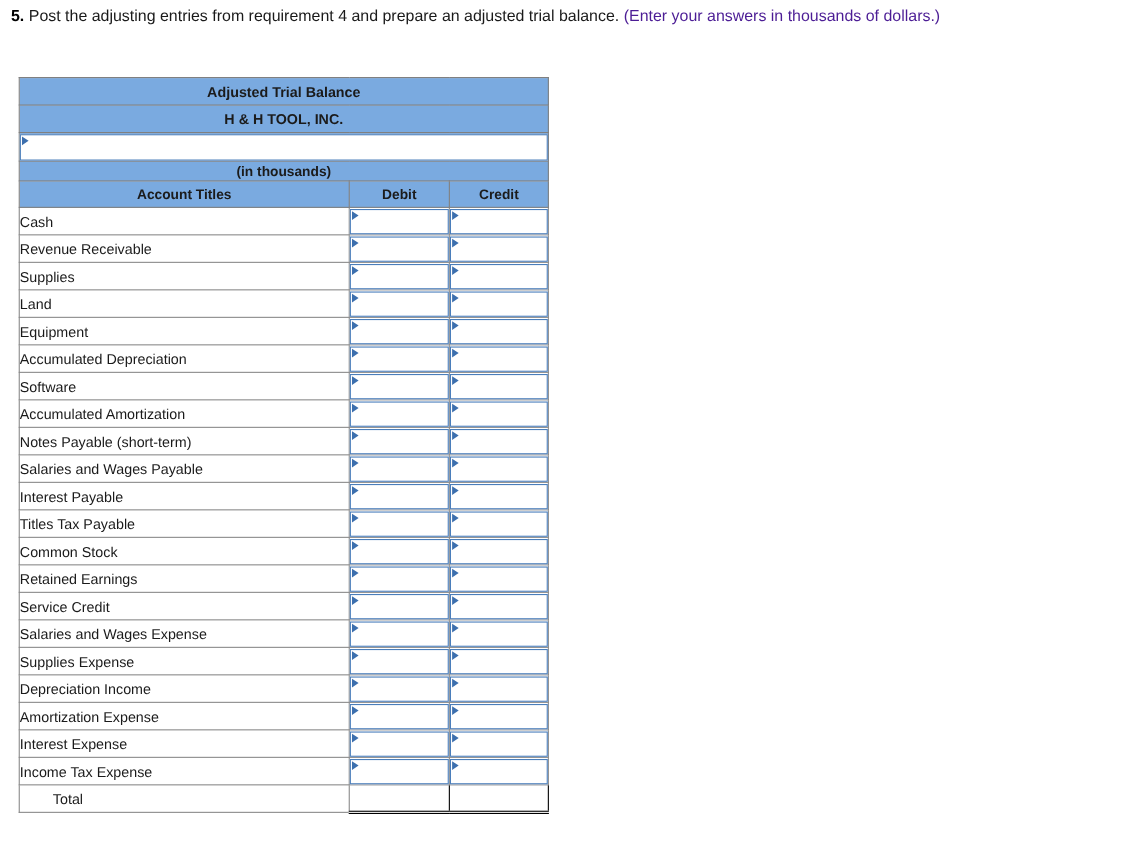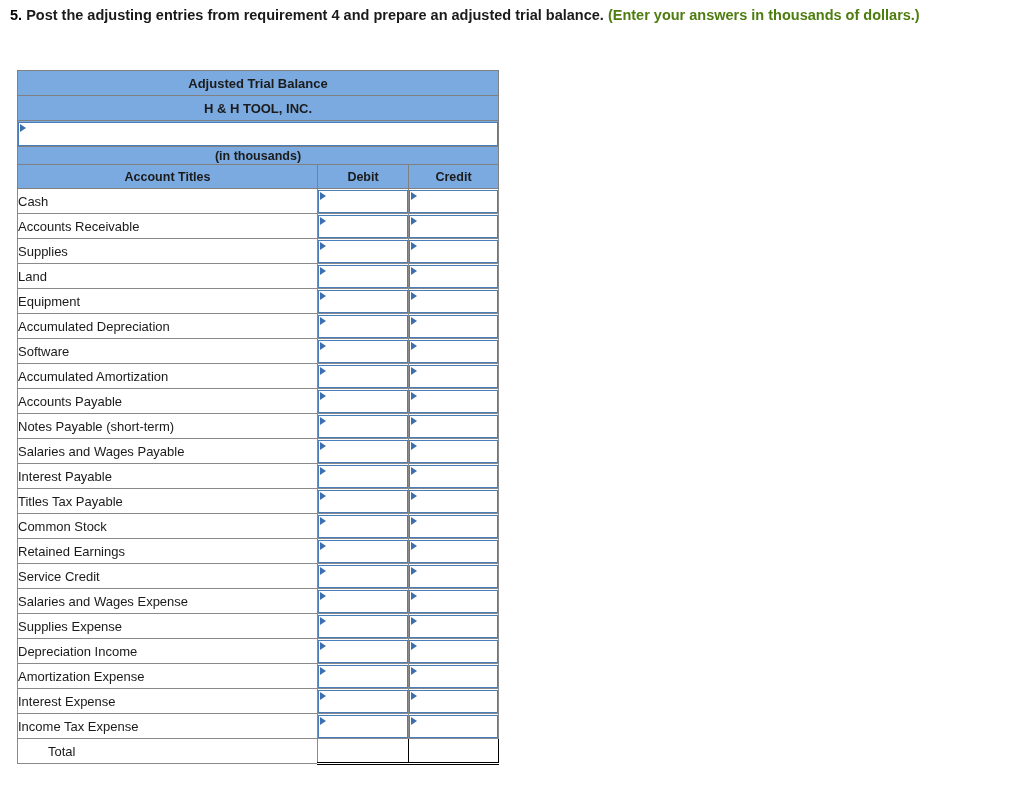--- a/index.html
+++ b/index.html
@@ -24,24 +24,24 @@
     width: 1010px;
     font-size: 14.5px;
     line-height: 20px;
     white-space: nowrap;
     color: #1a1a1a;
   }
   .prompt .qnum {
     font-weight: bold;
     color: #000000;
   }
-  .prompt .qtext { font-weight: bold; }
+  .prompt .qtext { font-weight: normal; }
   .prompt .qnote {
-    font-weight: bold;
-    color: #4d7c0f;
+    font-weight: normal;
+    color: #4c1d95;
   }
 
   
   .tb-wrap {
     position: absolute;
     left: 17px;
     top: 70px;
     width: 481px;
   }
   table.tb {
@@ -211,21 +211,21 @@
             </div>
           </td>
           <td class="amt">
             <div class="fieldbox">
               <span class="marker"></span>
               <input class="field" type="text" value="" style="">
             </div>
           </td>
         </tr>
         <tr>
-          <td class="acct">Accounts Receivable</td>
+          <td class="acct">Revenue Receivable</td>
           <td class="amt">
             <div class="fieldbox">
               <span class="marker"></span>
               <input class="field" type="text" value="" style="">
             </div>
           </td>
           <td class="amt">
             <div class="fieldbox">
               <span class="marker"></span>
               <input class="field" type="text" value="" style="">
@@ -302,35 +302,20 @@
           </td>
           <td class="amt">
             <div class="fieldbox">
               <span class="marker"></span>
               <input class="field" type="text" value="" style="">
             </div>
           </td>
         </tr>
         <tr>
           <td class="acct">Accumulated Amortization</td>
-          <td class="amt">
-            <div class="fieldbox">
-              <span class="marker"></span>
-              <input class="field" type="text" value="" style="">
-            </div>
-          </td>
-          <td class="amt">
-            <div class="fieldbox">
-              <span class="marker"></span>
-              <input class="field" type="text" value="" style="">
-            </div>
-          </td>
-        </tr>
-        <tr>
-          <td class="acct">Accounts Payable</td>
           <td class="amt">
             <div class="fieldbox">
               <span class="marker"></span>
               <input class="field" type="text" value="" style="">
             </div>
           </td>
           <td class="amt">
             <div class="fieldbox">
               <span class="marker"></span>
               <input class="field" type="text" value="" style="">

